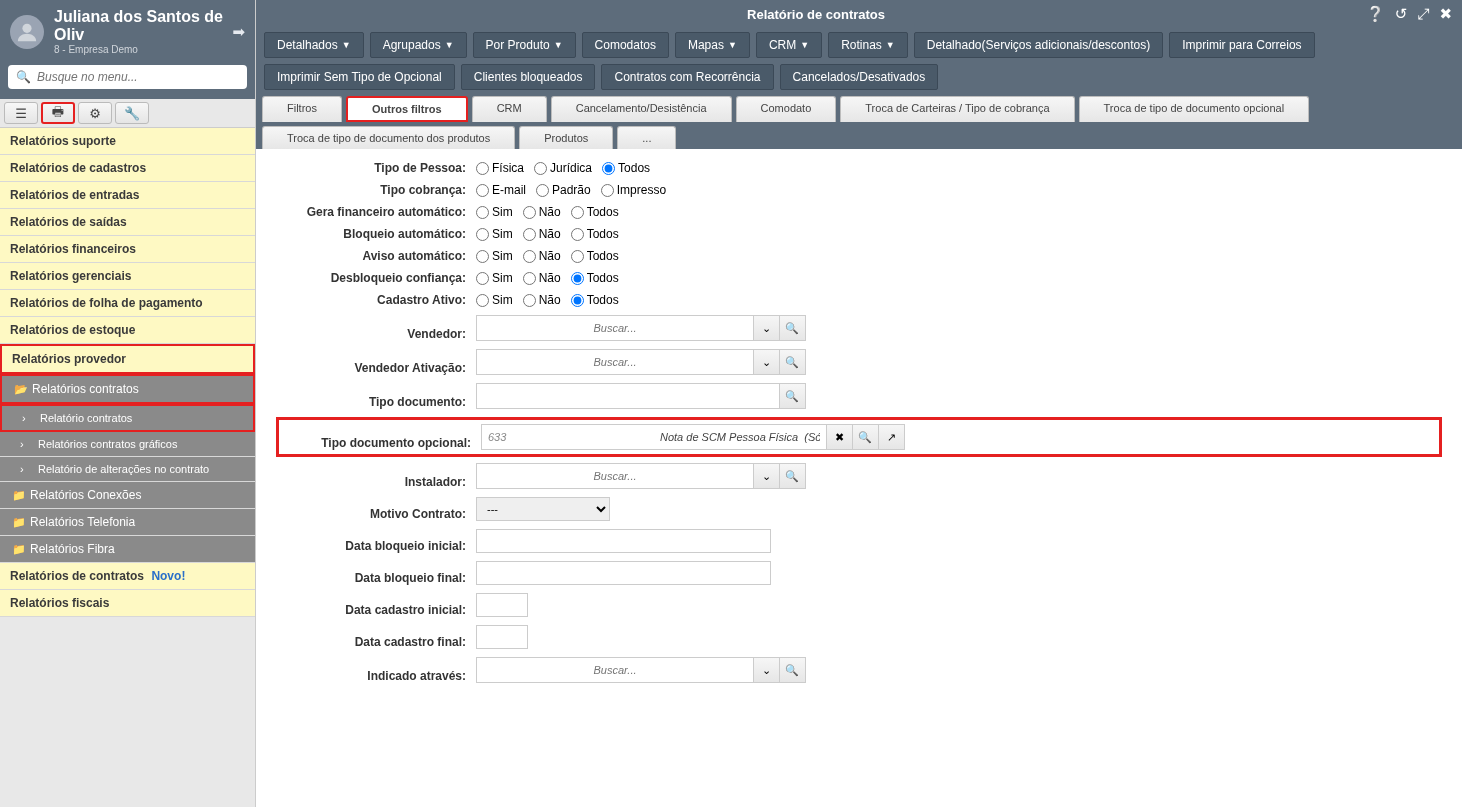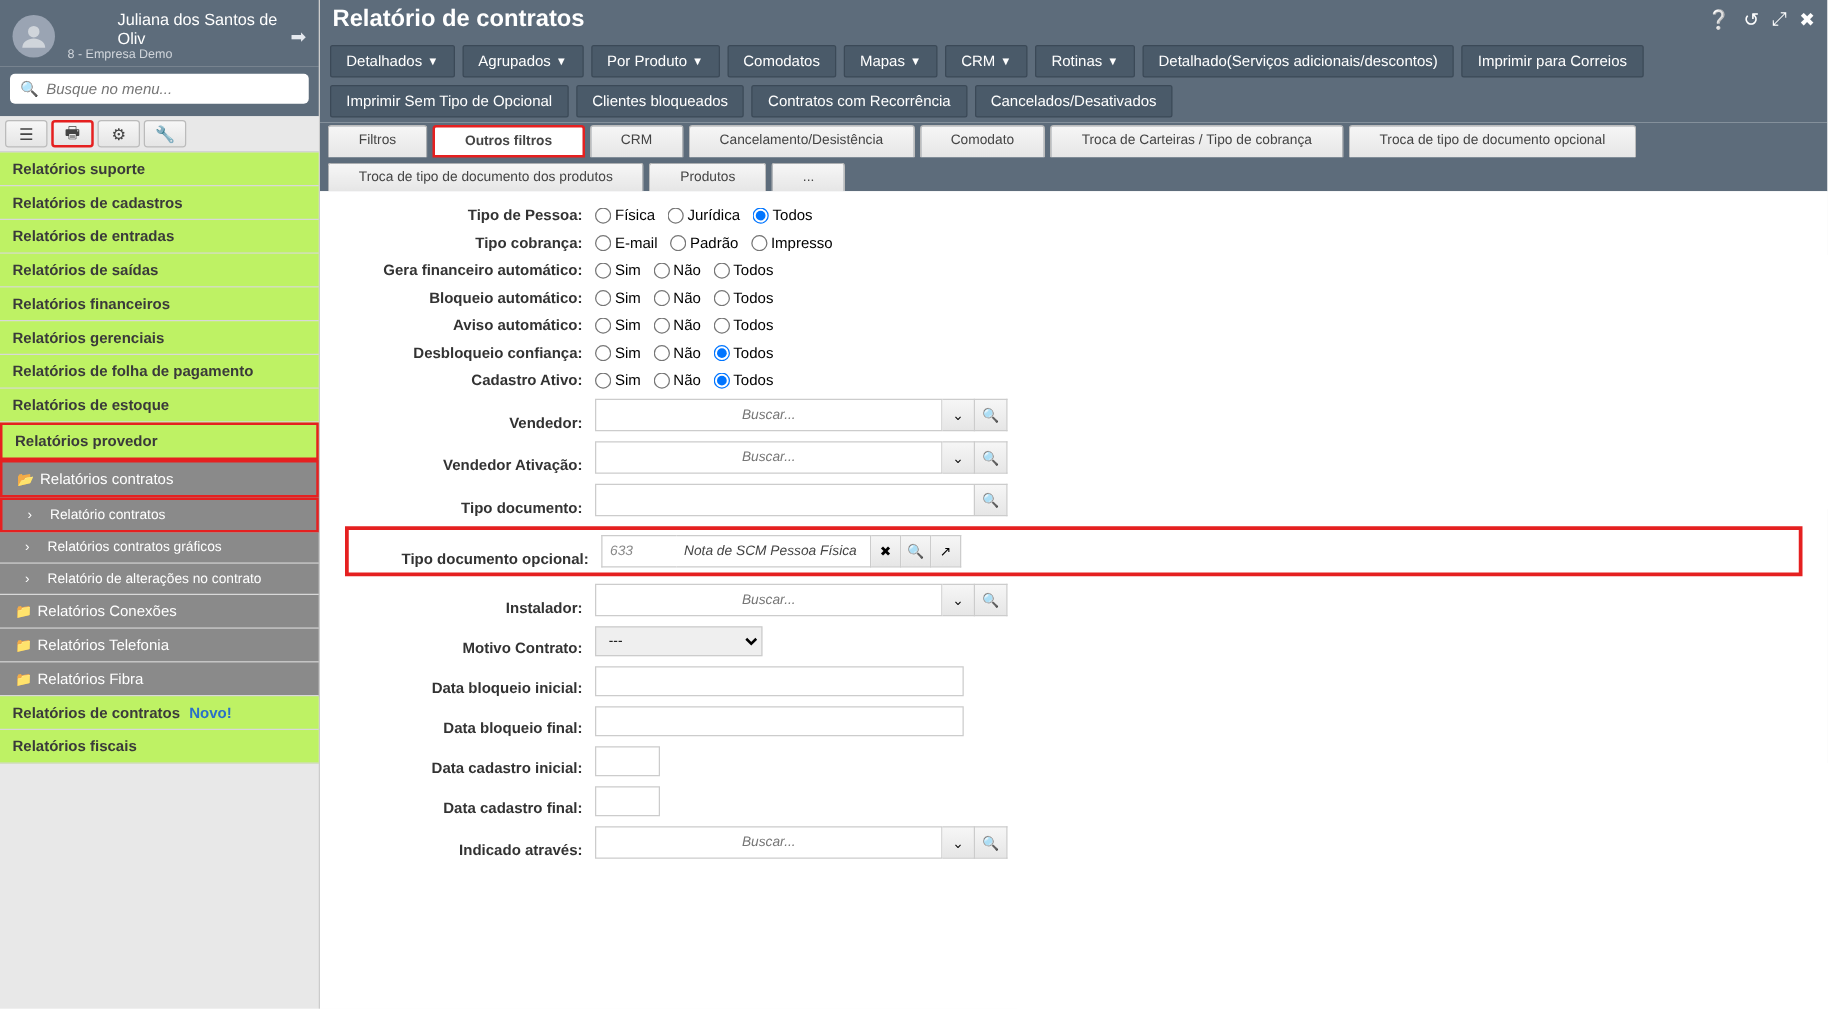--- a/index.html
+++ b/index.html
@@ -29,21 +29,21 @@
   align-items: center;
 }
 .avatar {
   width: 34px; height: 34px;
   border-radius: 50%;
   background: #9aa4b3;
   display: flex; align-items: center; justify-content: center;
   margin-right: 10px;
 }
 .user-block { flex: 1; }
-.user-name { font-weight: normal; font-size: 13px; margin-left: 40px; }
+.user-name { font-weight: bold; font-size: 16px; }
 .company { font-size: 10px; color: #d0d5db; }
 .logout-icon { font-size: 15px; color: #e5e9ef; cursor: pointer; }
 
 .search-wrap {
   background: #5d6c7b;
   padding: 6px 8px 10px;
 }
 .search-box {
   background: #fff;
   border-radius: 4px;
@@ -79,21 +79,21 @@
 }
 .tool-btn.highlighted { border: 2px solid #e52020; }
 
 .nav-item {
   padding: 6px 10px;
   font-weight: bold;
   font-size: 12px;
   color: #3a3a3a;
   border-bottom: 1px solid #d8d8d8;
   cursor: pointer;
-  background: #bef264;
+  background: #fef9c3;
 }
 .nav-item.highlighted { border: 2px solid #e52020; }
 
 .nav-item.dark {
   background: #8a8a8a;
   color: #fff;
   font-weight: normal;
   padding-left: 12px;
   display: flex;
   align-items: center;
@@ -106,21 +106,21 @@
 
 .main { flex: 1; display: flex; flex-direction: column; background: #fff; }
 
 .titlebar {
   background: #5d6c7b;
   color: #fff;
   padding: 5px 10px;
   display: flex;
   align-items: center;
 }
-.titlebar .title { flex: 1; font-weight: bold; font-size: 19px; }
+.titlebar .title { flex: 1; text-align: center; font-weight: bold; font-size: 13px; }
 .titlebar .title-icons { display: flex; gap: 10px; font-size: 15px; }
 .titlebar .title-icons span { cursor: pointer; }
 
 .action-row {
   background: #5d6c7b;
   padding: 4px 8px;
   display: flex;
   flex-wrap: wrap;
   gap: 6px;
 }
@@ -528,21 +528,21 @@
       <div class="form-row">
           <div class="form-label">Tipo documento:</div>
         <div class="search-field">
           <input style="">
           <div class="sf-btn">🔍</div>
         </div>
       </div>
 
       <div class="form-row highlighted">
           <div class="form-label">Tipo documento opcional:</div>
-        <div class="search-field" style="width:288px">
+        <div class="search-field" style="width:424px">
           <input class="sf-id" value="633" style="">
           <input class="sf-desc" readonly="" value="Nota de SCM Pessoa Física  (Só Fiscal)" style="">
           <div class="sf-btn">✖</div>
           <div class="sf-btn">🔍</div>
           <div class="sf-btn">↗</div>
         </div>
       </div>
 
       <div class="form-row">
           <div class="form-label">Instalador:</div>

